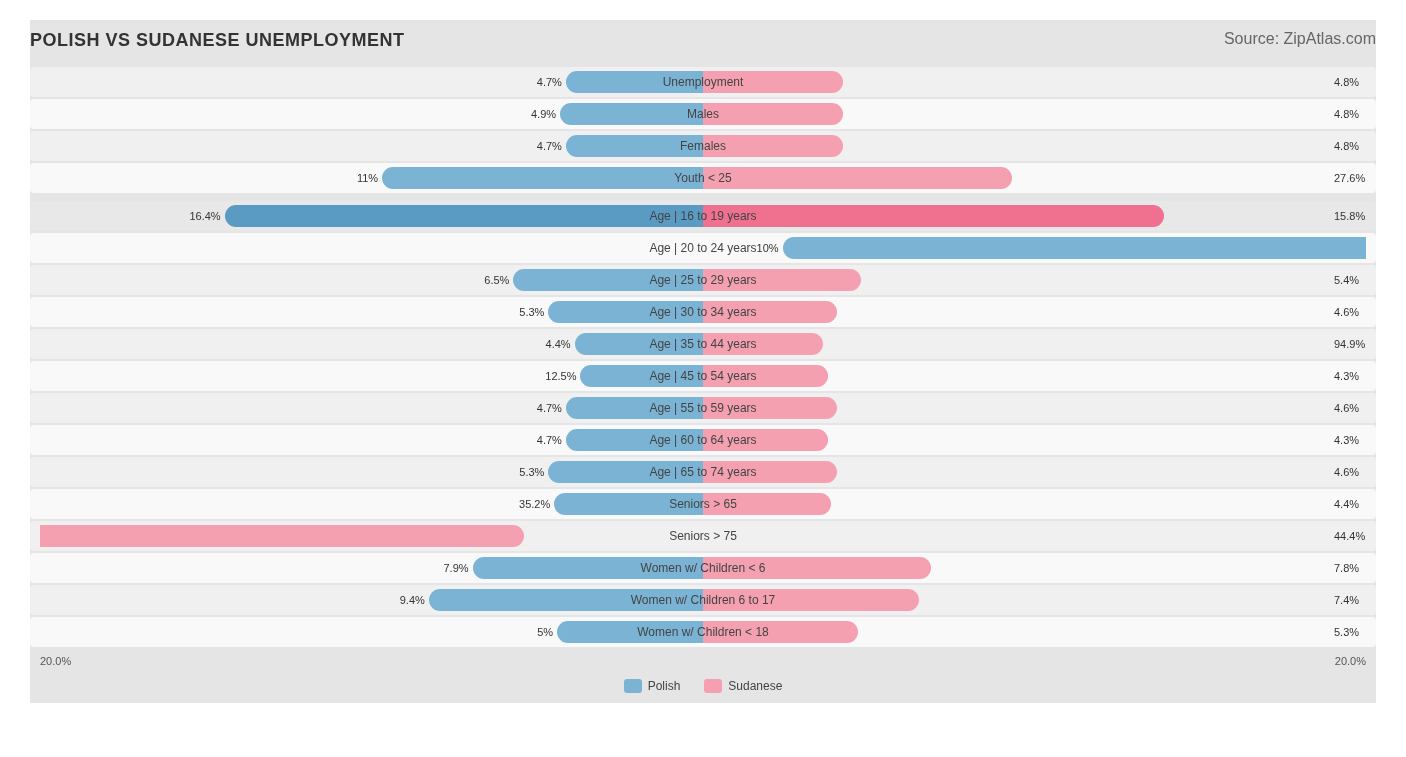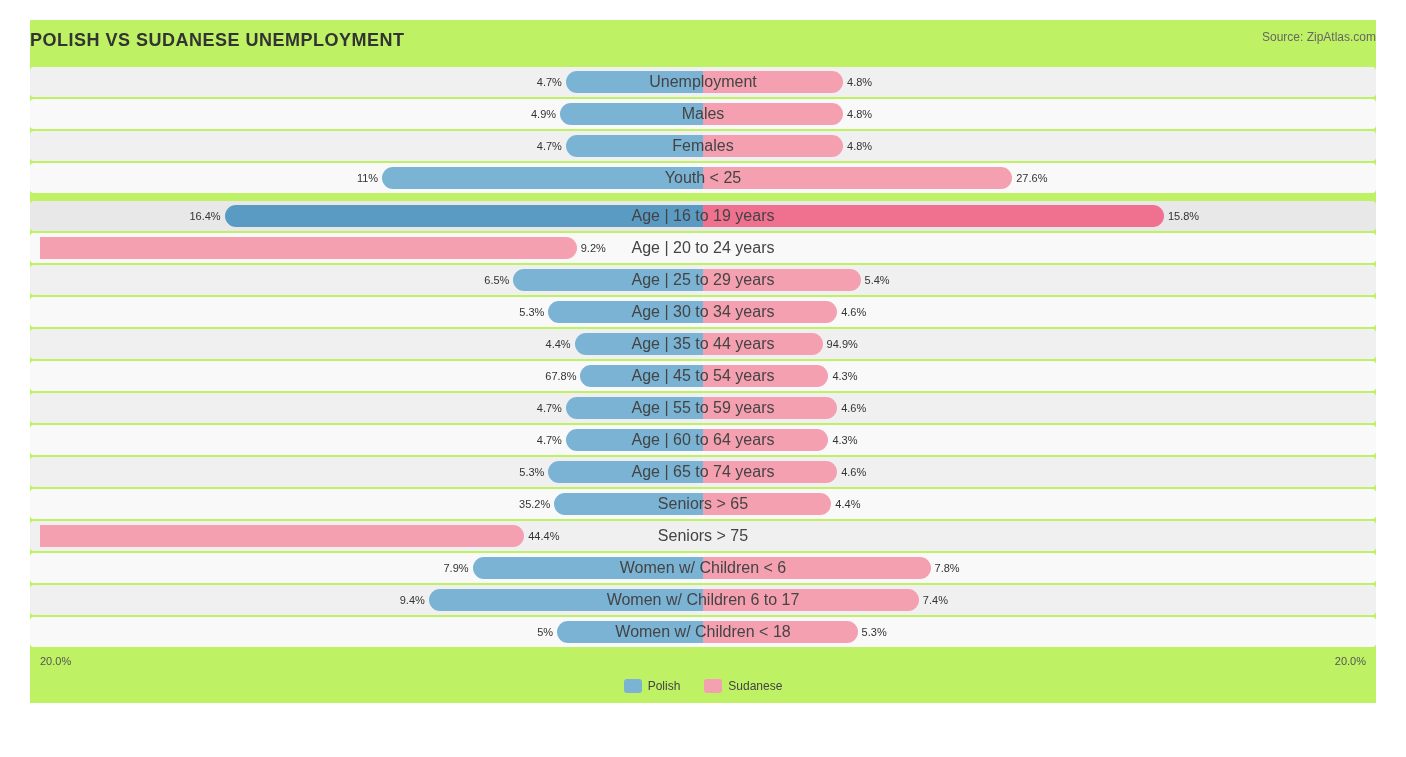--- a/index.html
+++ b/index.html
@@ -5,38 +5,38 @@
     * { box-sizing: border-box; margin: 0; padding: 0; }
     body {
       font-family: Arial, sans-serif;
       background: #fff;
       width: 1406px;
       min-height: 757px;
       padding: 20px 30px;
     }
     .chart-container {
       width: 100%;
-      background: #bef264;
+      background: #e5e5e5;
       padding: 10px 0;
     }
     .chart-header {
       display: flex;
       justify-content: space-between;
       align-items: flex-start;
       margin-bottom: 16px;
     }
     .chart-title {
       font-size: 18px;
       font-weight: bold;
       color: #333;
       text-transform: uppercase;
       letter-spacing: 0.5px;
     }
     .chart-source {
-      font-size: 12px;
+      font-size: 16px;
       color: #666;
     }
     .chart-body {
       width: 100%;
     }
     .bar-row {
       display: flex;
       align-items: center;
       margin-bottom: 2px;
       min-height: 30px;
@@ -56,37 +56,37 @@
       display: flex;
       align-items: center;
       width: 100%;
       position: relative;
       padding: 0 10px;
     }
     .center-label {
       position: absolute;
       left: 50%;
       transform: translateX(-50%);
-      font-size: 16px;
+      font-size: 12px;
       color: #444;
       white-space: nowrap;
       z-index: 5;
       text-align: center;
     }
     .left-bar-container {
       flex: 1;
       display: flex;
       align-items: center;
       justify-content: flex-end;
     }
     .right-bar-container {
       flex: 1;
       display: flex;
       align-items: center;
-      justify-content: flex-start;
+      justify-content: space-between;
     }
     .left-val {
       font-size: 11px;
       color: #333;
       margin-right: 4px;
       min-width: 32px;
       text-align: right;
     }
     .right-val {
       font-size: 11px;
@@ -208,25 +208,25 @@
       </div>
       <span class="center-label">Age | 16 to 19 years</span>
       <div class="right-bar-container">
         <div class="bar-r highlight-bar" style="width: calc(79% * 0.88);"></div>
         <span class="right-val">15.8%</span>
       </div>
     </div>
   </div>
       <div class="bar-row">
     <div class="row-wrapper">
+      <div class="left-bar-container">
+        <span class="left-val">10%</span>
+        <div class="bar-l" style="width: calc(50% * 0.88);"></div>
+      </div>
       <span class="center-label">Age | 20 to 24 years</span>
-      <div class="right-bar-container">
-        <div class="bar-r" style="width: calc(46% * 0.88);"></div>
-        <span class="right-val">9.2%</span>
-      </div>
     </div>
   </div>
       <div class="bar-row">
     <div class="row-wrapper">
       <div class="left-bar-container">
         <span class="left-val">6.5%</span>
         <div class="bar-l" style="width: calc(32.5% * 0.88);"></div>
       </div>
       <span class="center-label">Age | 25 to 29 years</span>
       <div class="right-bar-container">
@@ -257,21 +257,21 @@
       <span class="center-label">Age | 35 to 44 years</span>
       <div class="right-bar-container">
         <div class="bar-r" style="width: calc(20.5% * 0.88);"></div>
         <span class="right-val">94.9%</span>
       </div>
     </div>
   </div>
       <div class="bar-row">
     <div class="row-wrapper">
       <div class="left-bar-container">
-        <span class="left-val">67.8%</span>
+        <span class="left-val">12.5%</span>
         <div class="bar-l" style="width: calc(21.000000000000004% * 0.88);"></div>
       </div>
       <span class="center-label">Age | 45 to 54 years</span>
       <div class="right-bar-container">
         <div class="bar-r" style="width: calc(21.5% * 0.88);"></div>
         <span class="right-val">4.3%</span>
       </div>
     </div>
   </div>
       <div class="bar-row">

